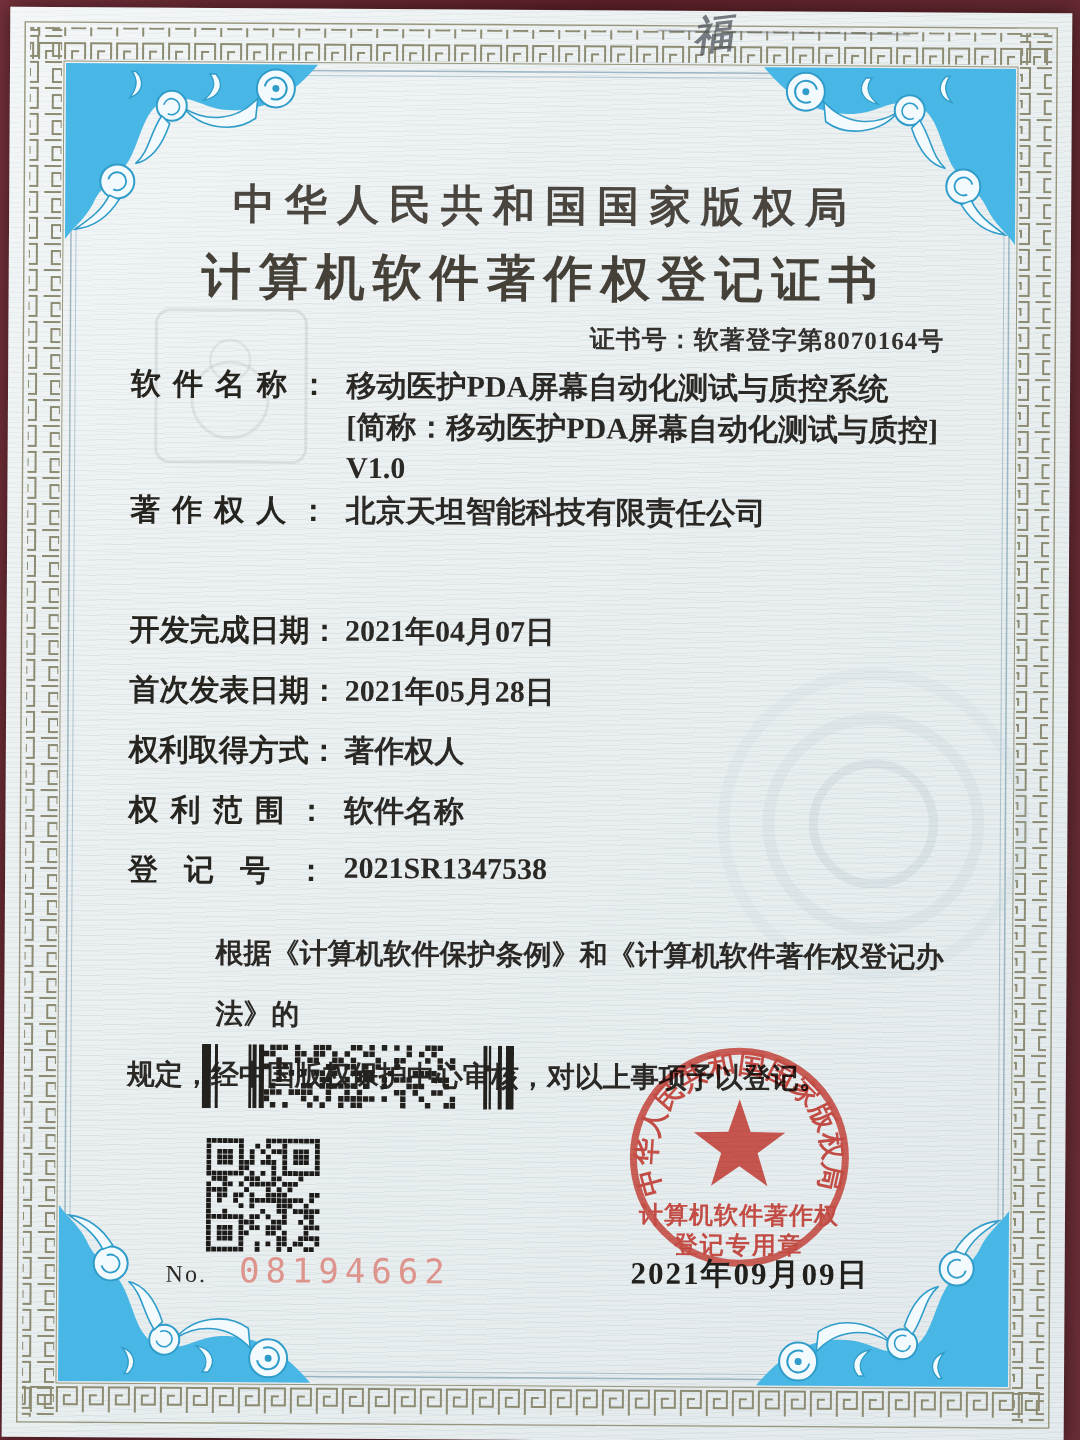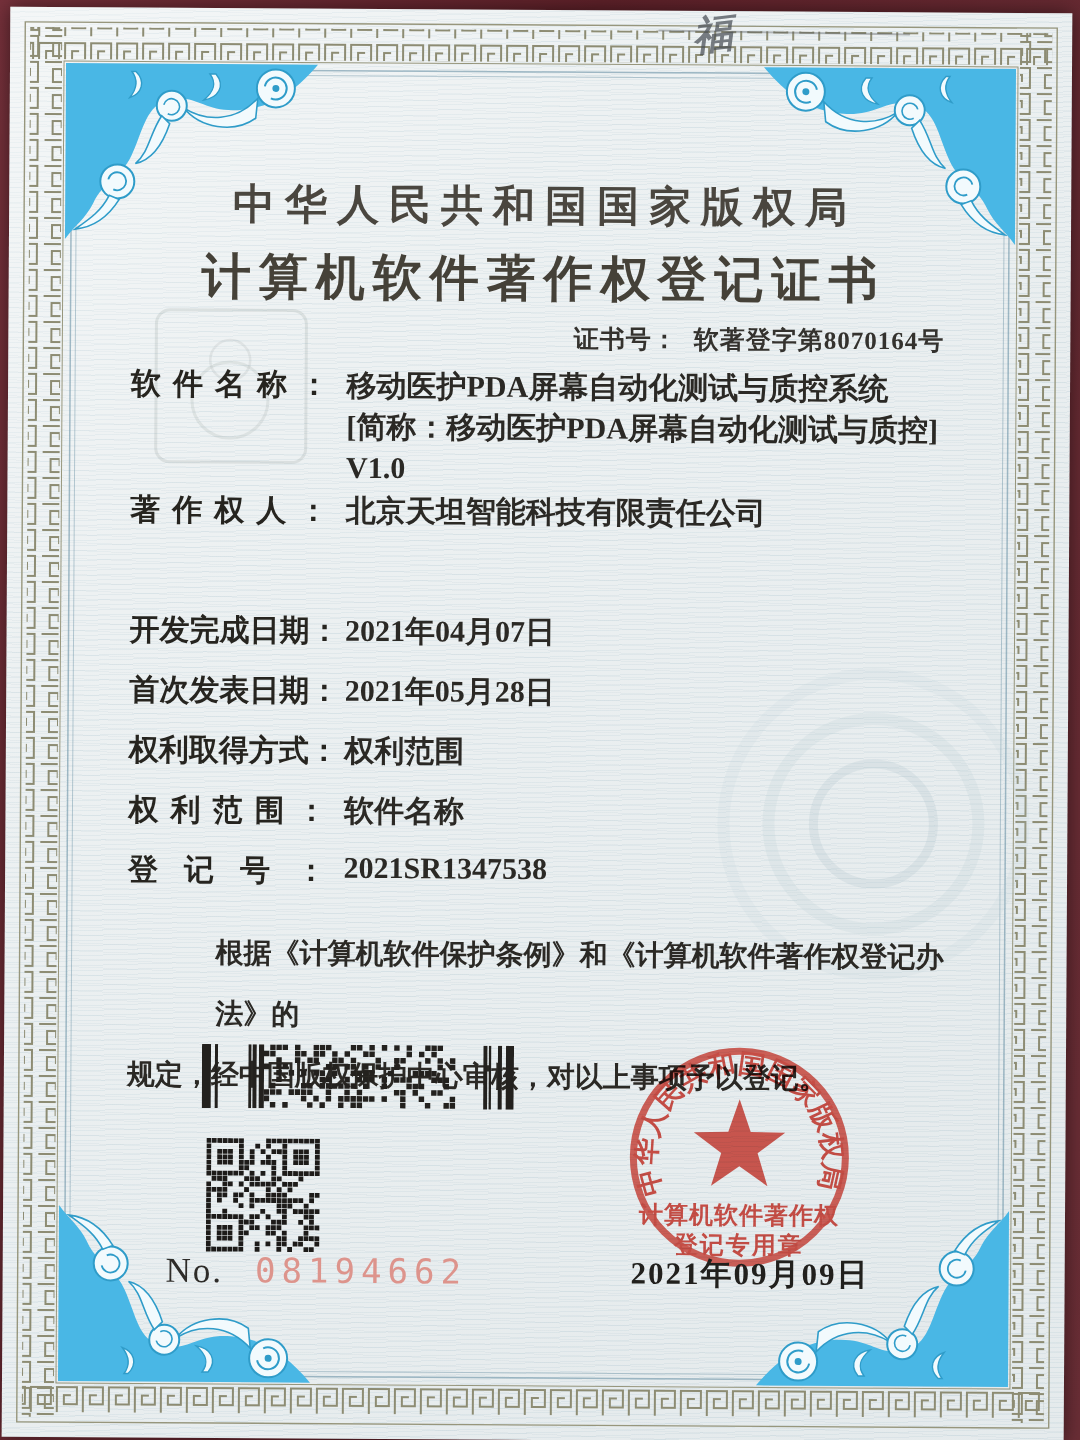--- a/index.html
+++ b/index.html
@@ -33,42 +33,42 @@
     font-size:42px;font-weight:700;letter-spacing:10px;color:#4a463f;text-indent:10px;
   }
   .t-title{
     position:absolute;left:0;top:236px;width:100%;text-align:center;
     font-size:49px;font-weight:700;letter-spacing:8px;color:#454138;text-indent:8px;
   }
   .cert-no{
     position:absolute;right:126px;top:312px;font-size:25px;color:#34322e;
     font-weight:600;letter-spacing:1px;
   }
-  .cert-no .lbl{margin-right:16px;}
+  .cert-no .lbl{}
   
   .row{position:absolute;left:123px;font-size:30px;color:#26241f;white-space:nowrap;}
   .row .flabel{
     display:inline-block;width:198px;text-align:justify;text-align-last:justify;
     font-weight:600;vertical-align:top;
   }
   .row .fval{display:inline-block;margin-left:10px;font-weight:600;color:#2b2925;vertical-align:top;}
   .row .vline{line-height:41px;}
   .r0{top:356px;} .r1{top:482px;} .r2{top:602px;} .r3{top:662px;}
   .r4{top:722px;} .r5{top:782px;} .r6{top:842px;}
   
   .statement{position:absolute;left:123px;top:914px;width:842px;font-size:28px;
     color:#2b2925;font-weight:600;}
   .statement .s1{padding-left:88px;line-height:61px;}
   .statement .s2{line-height:61px;}
   
   .barcode{position:absolute;left:198px;top:1036px;width:312px;height:64px;}
   .qrcode{position:absolute;left:203px;top:1130px;width:114px;height:114px;}
   
   .serial{position:absolute;left:163px;top:1242px;white-space:nowrap;}
-  .serial .no{font-size:35px;color:#2e2c29;letter-spacing:2px;}
+  .serial .no{font-size:24px;color:#2e2c29;letter-spacing:2px;}
   .serial .num{
     font-family:"DejaVu Sans Mono","Liberation Mono",monospace;
     font-size:34px;color:#dd948c;letter-spacing:6px;margin-left:28px;
   }
   
   .seal{position:absolute;left:616px;top:1026px;width:240px;height:240px;
     mix-blend-mode:multiply;opacity:.93;}
   .issue-date{position:absolute;left:628px;top:1242px;font-size:31px;font-weight:700;
     color:#21201d;letter-spacing:2px;}
 </style>
@@ -155,21 +155,21 @@
   <div class="row r2">
     <span class="flabel">开发完成日期：</span>
     <span class="fval">2021年04月07日</span>
   </div>
   <div class="row r3">
     <span class="flabel">首次发表日期：</span>
     <span class="fval">2021年05月28日</span>
   </div>
   <div class="row r4">
     <span class="flabel">权利取得方式：</span>
-    <span class="fval">权利范围</span>
+    <span class="fval">著作权人</span>
   </div>
   <div class="row r5">
     <span class="flabel">权利范围：</span>
     <span class="fval">软件名称</span>
   </div>
   <div class="row r6">
     <span class="flabel">登记号：</span>
     <span class="fval">2021SR1347538</span>
   </div>
 

